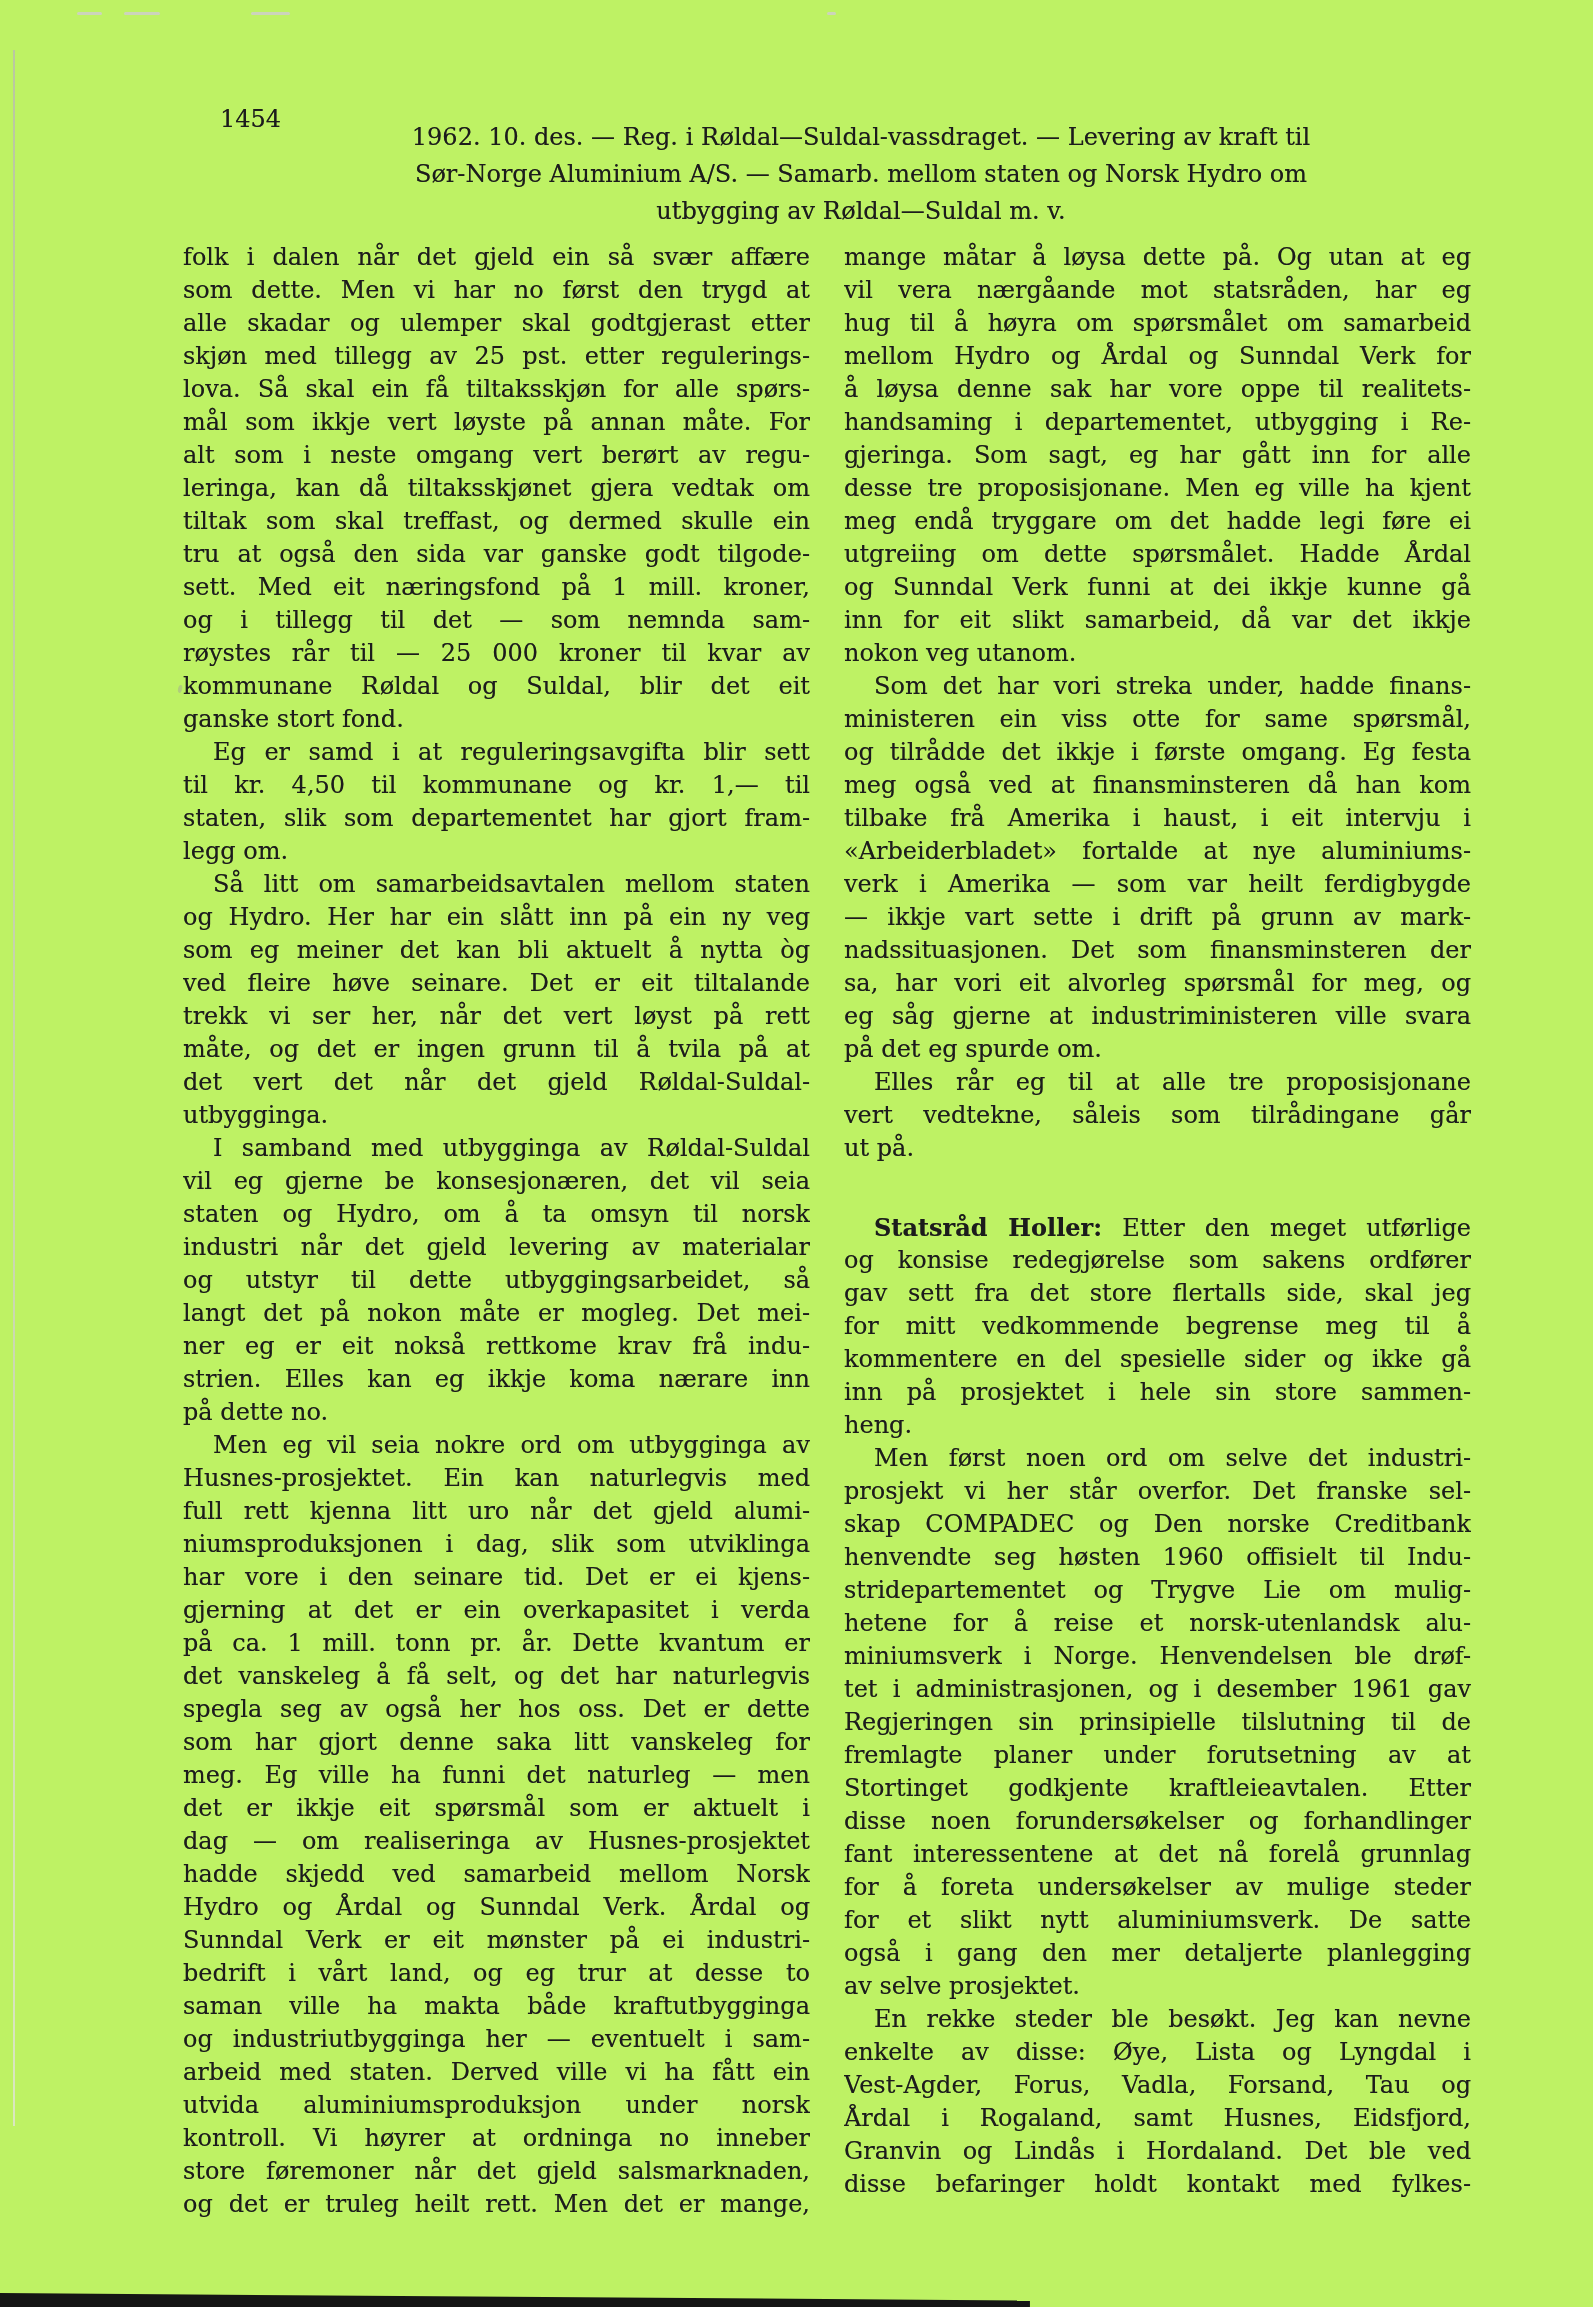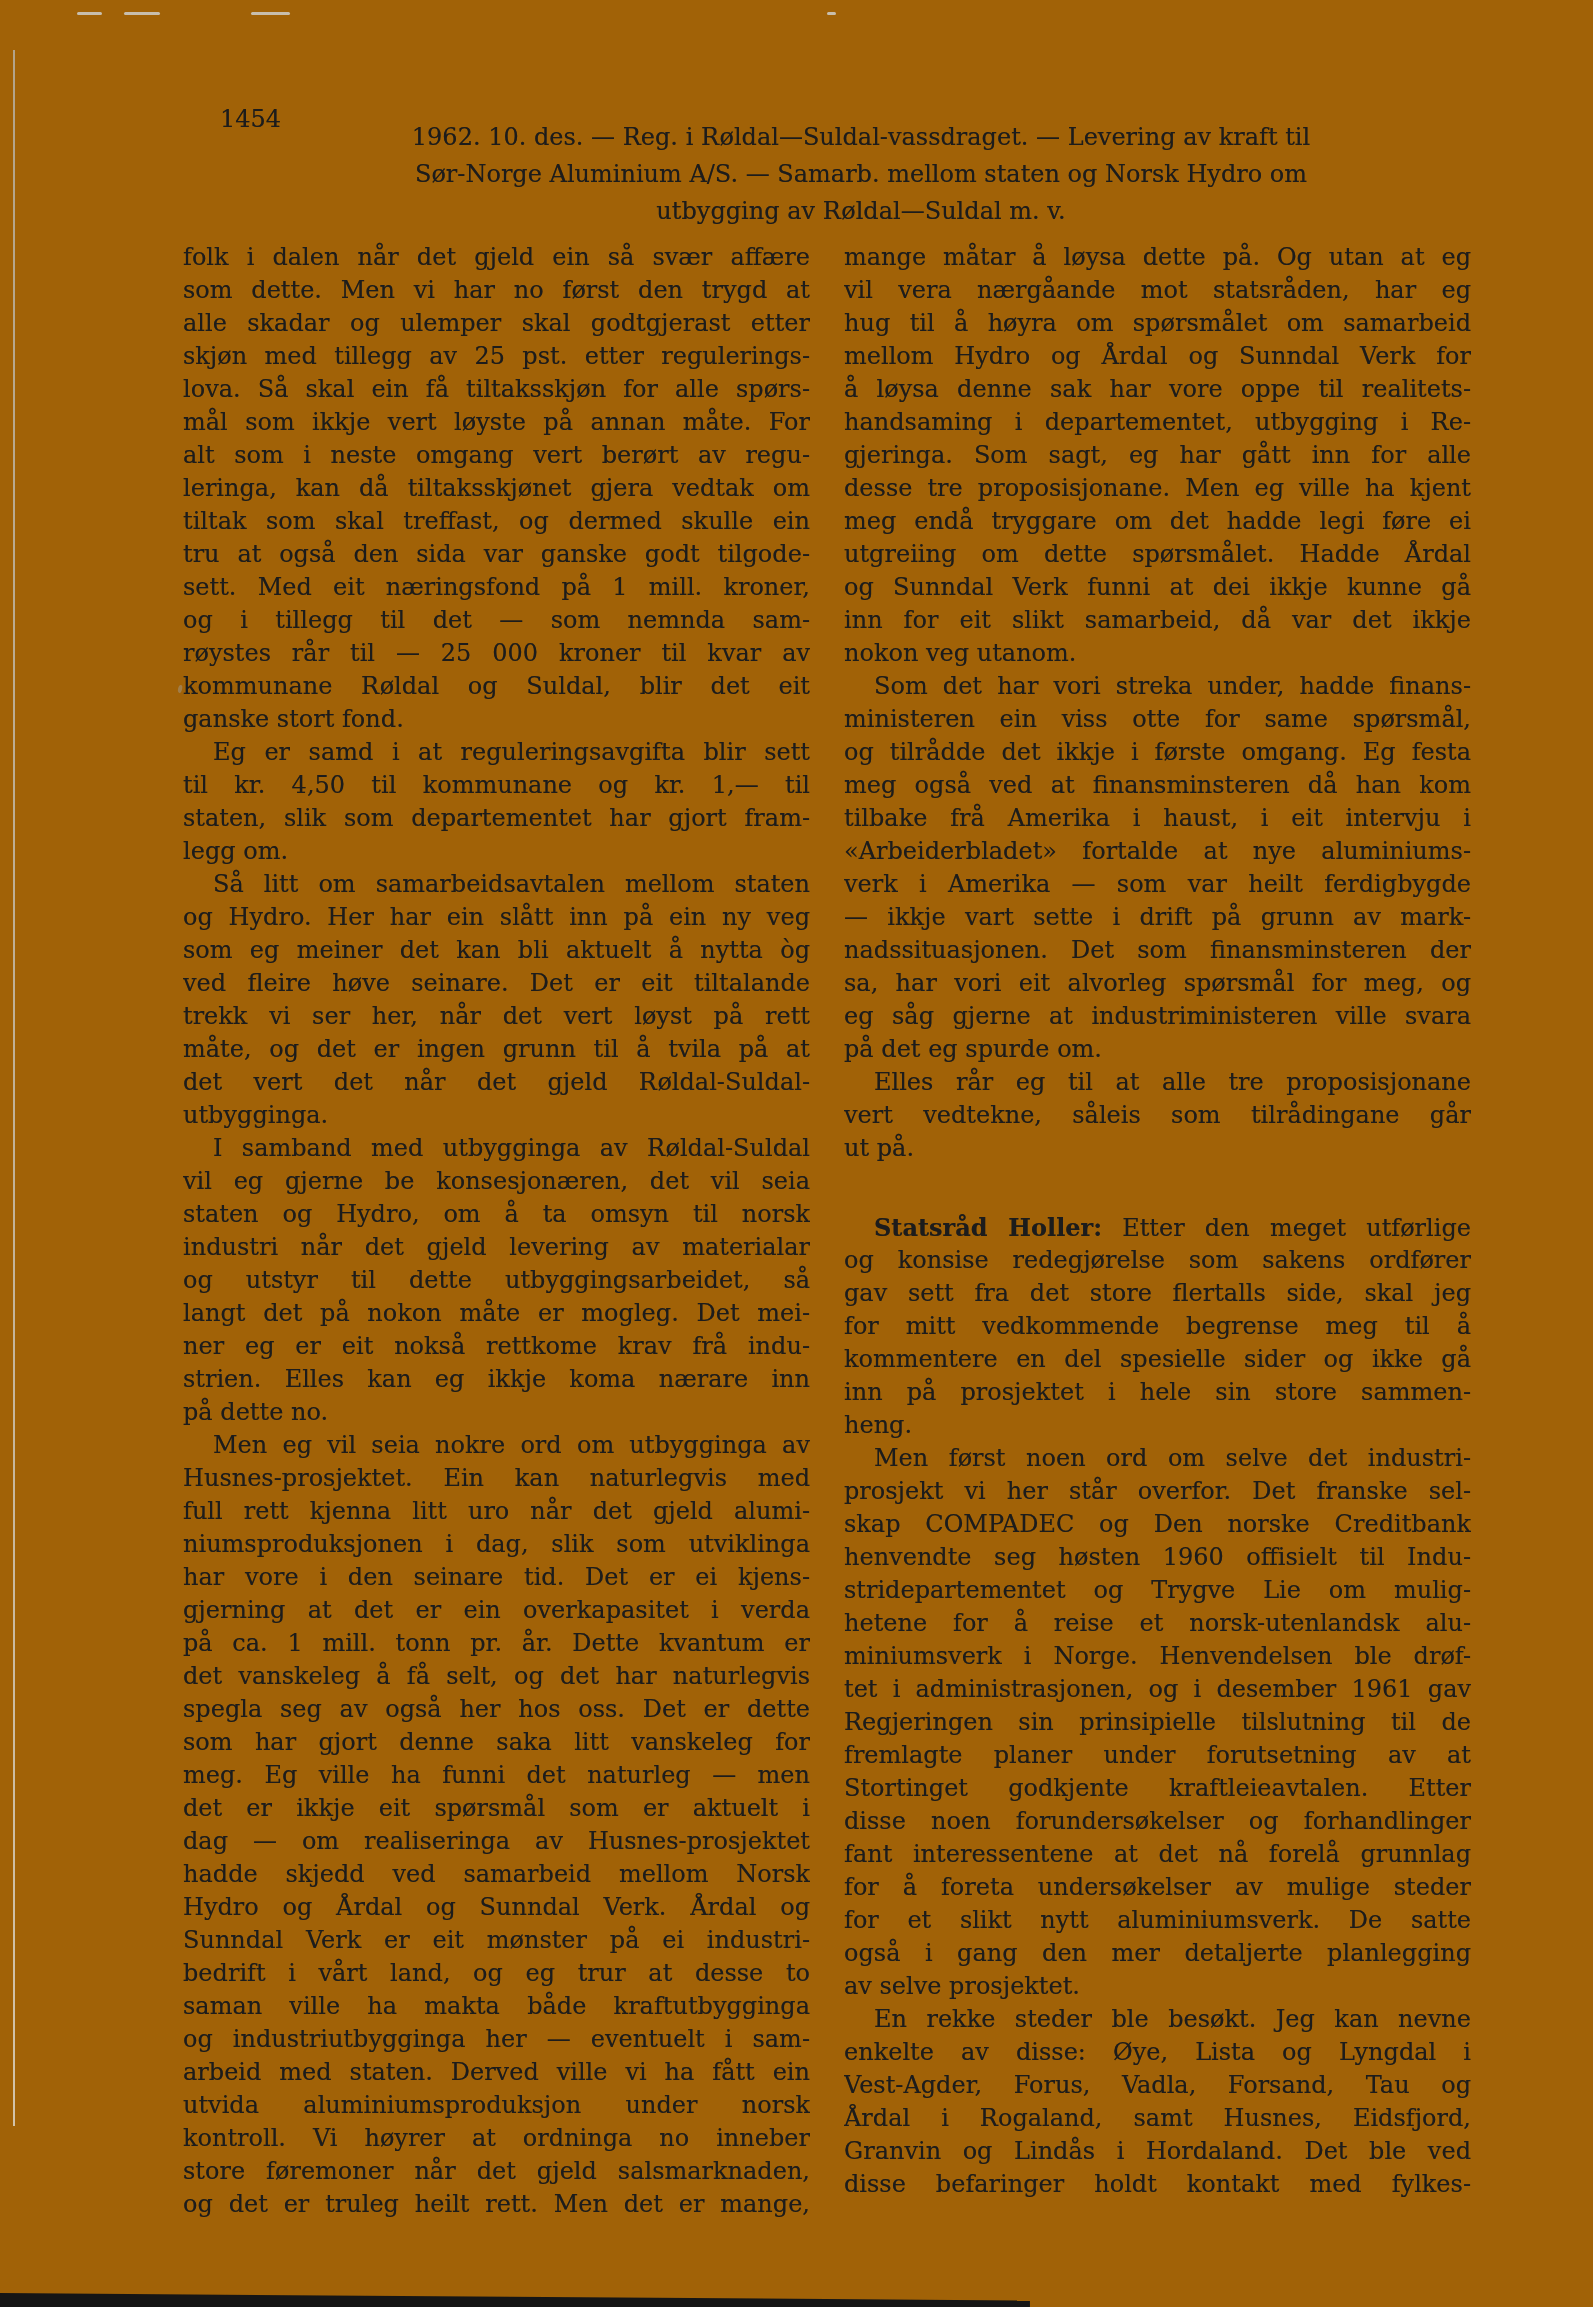--- a/index.html
+++ b/index.html
@@ -1,19 +1,19 @@
 <!DOCTYPE html>
 <html style="font-size:8.8px"><head>
 <meta charset="utf-8">
 <style>
   html,body{margin:0;padding:0;background:#dddddb;}
   .page{
     position:relative;
     width:1594px;height:2307px;
-    background:#a16207;
+    background:#bef264;
     overflow:hidden;
     font-family:"DejaVu Serif","Liberation Serif",serif;
     color:#1c1c1c;
   }
   .page *{box-sizing:border-box;}
   
   .page-number{
     position:absolute;left:220px;top:105px;
     font-size:24px;line-height:28px;
     text-shadow:0 0 0.3px rgba(25,25,25,.55);

